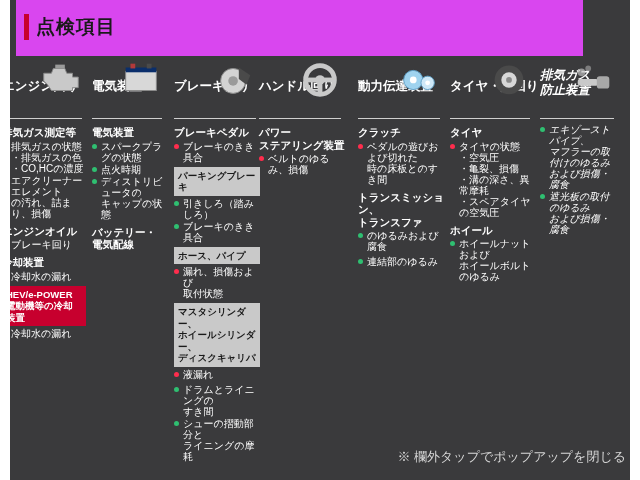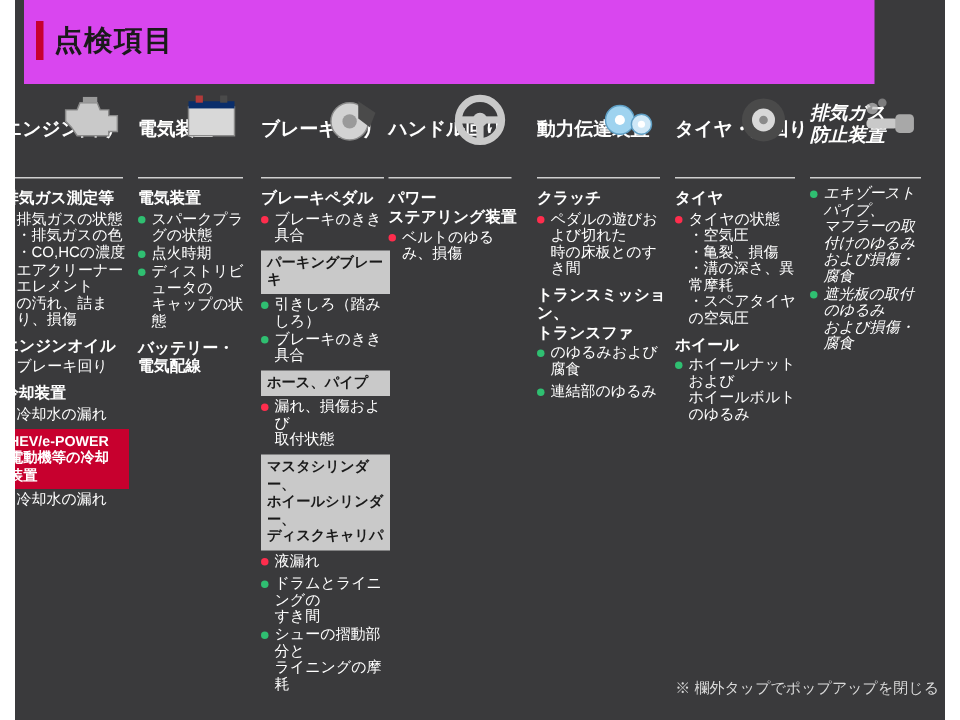--- a/index.html
+++ b/index.html
@@ -92,21 +92,21 @@
     content:"";
     position:absolute; left:0; top:3px;
     width:5px; height:5px; border-radius:50%;
     background:#2fbf71;
   }
   ul.items li.red:before { background:#ff2d4d; }
 
   .note {
     position:absolute;
     right:14px; bottom:14px;
-    font-size:10px; color:#d8d8d8;
+    font-size:13px; color:#d8d8d8;
   }
 </style>
 </head>
 <body>
 
 <div id="root">
   <div class="panel"></div>
   <div class="gutter-l"></div>
   <div class="gutter-r"></div>
 

